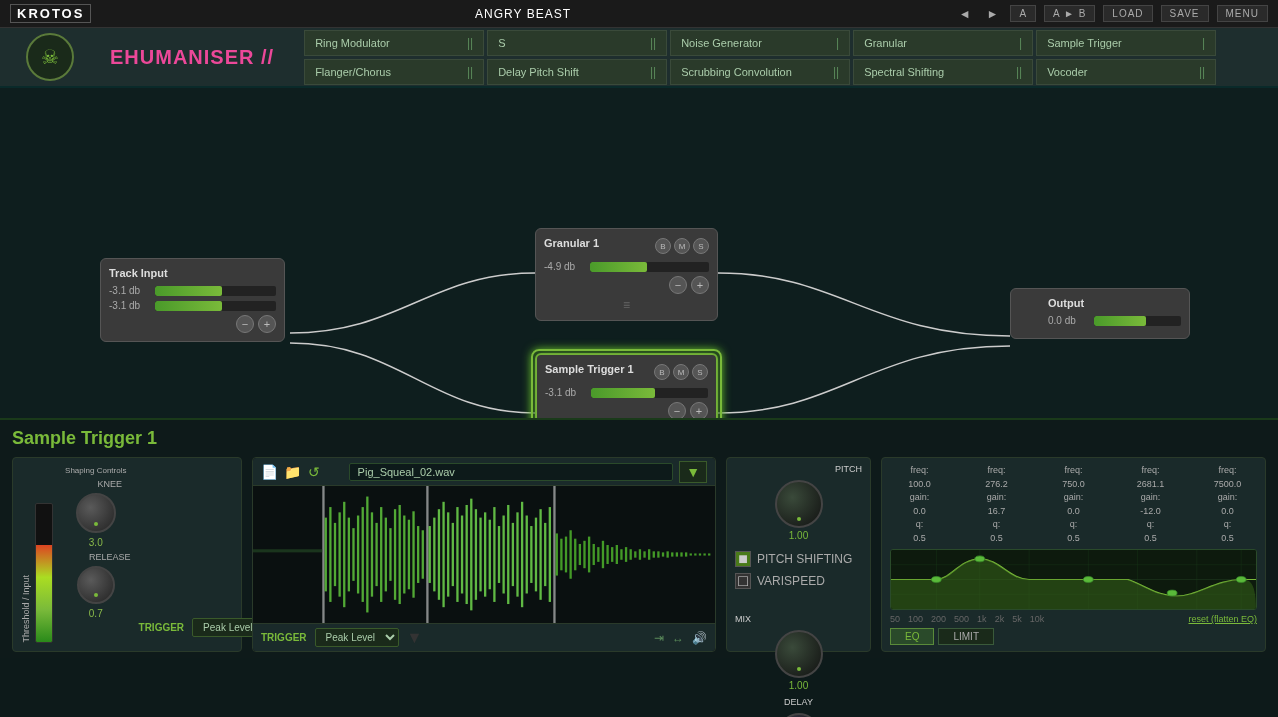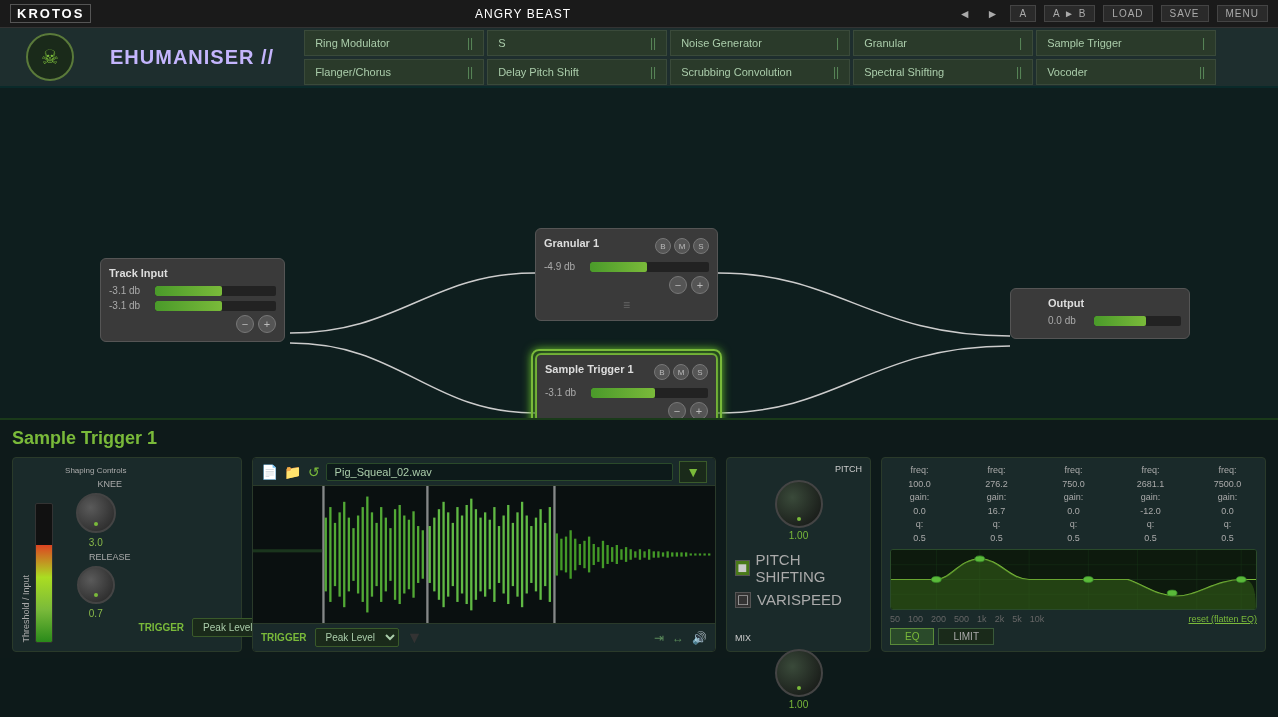--- a/index.html
+++ b/index.html
@@ -79,21 +79,21 @@
       border: 2px solid #5a7a3a;
       border-radius: 50%;
       width: 48px;
       height: 48px;
       display: flex;
       align-items: center;
       justify-content: center;
       background: #1a2a1a;
     }
     .brand-name {
-      color: #c4b5fd;
+      color: #ec4899;
       font-size: 20px;
       font-weight: bold;
       letter-spacing: 1px;
       margin-right: 30px;
     }
     .nav-buttons {
       display: grid;
       grid-template-columns: repeat(5, 180px);
       grid-template-rows: repeat(2, 26px);
       gap: 3px;
@@ -344,20 +344,21 @@
       border: none;
     }
     .wave-filename {
       background: #0d1a1a;
       border: 1px solid #2a4a2a;
       color: #aaccaa;
       font-size: 11px;
       padding: 2px 8px;
       flex: 1;
       border-radius: 2px;
+      margin-left: 23px;
     }
     .wave-dropdown-btn {
       color: #7aba3a;
       font-size: 14px;
       cursor: pointer;
       background: #1a2a1a;
       border: 1px solid #3a5a2a;
       padding: 2px 6px;
     }
     .wave-display {
@@ -426,21 +427,21 @@
       border: 1px solid #555;
       display: flex;
       align-items: center;
       justify-content: center;
       cursor: pointer;
     }
     .switch-btn.active {
       background: #4a7a1a;
     }
     .switch-label {
-      font-size: 15px;
+      font-size: 12px;
       color: #aaa;
     }
 
     
     .eq-panel {
       background: #1a2a2a;
       border: 1px solid #2a3a2a;
       border-radius: 4px;
       width: 385px;
       flex-shrink: 0;

